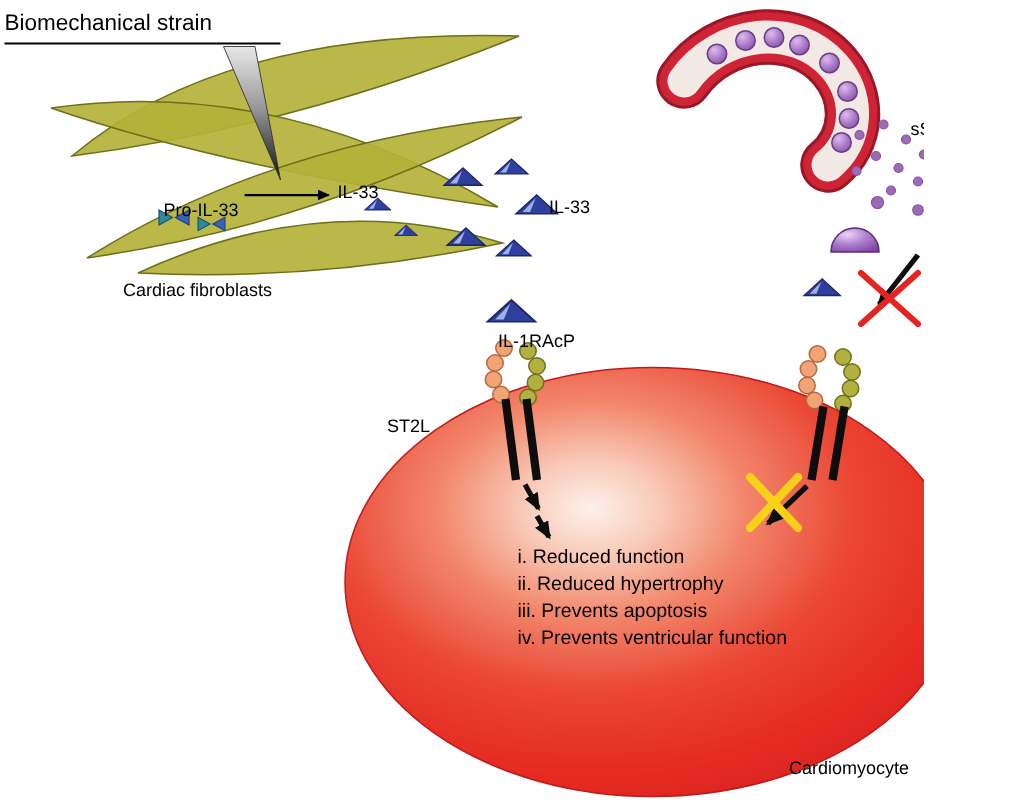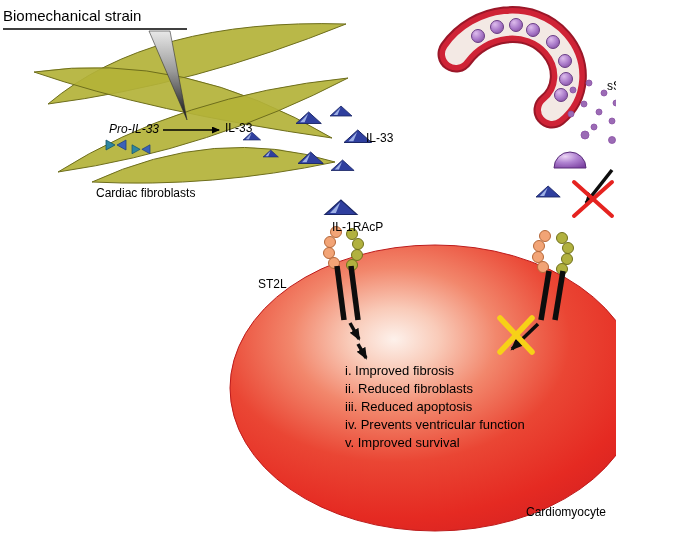--- a/index.html
+++ b/index.html
@@ -222,37 +222,36 @@
     <line x1="538" y1="324" x2="512" y2="349" stroke="#0d0d0d" stroke-width="3.5" marker-end="url(#mB)"></line>
     <g stroke="#f7d117" stroke-width="5.5" stroke-linecap="round">
       <line x1="500" y1="318" x2="532" y2="352"></line>
       <line x1="532" y1="318" x2="500" y2="352"></line>
     </g>
   </g>
 </svg>
 
 <div class="lbl big" style="left:3px; top:7px;">Biomechanical strain</div>
 
-<div class="lbl" style="left:109px; top:122px;font-style:italic;">Pro-IL-33</div>
+<div class="lbl" style="left:109px; top:133px;">Pro-IL-33</div>
 
 <div class="lbl" style="left:225px; top:121px;">IL-33</div>
 
-<div class="lbl" style="left:96px; top:186px;text-align:center;">Cardiac fibroblasts</div>
+<div class="lbl" style="left:82px; top:186px;text-align:center;">Cardiac fibroblasts</div>
 
 <div class="lbl" style="left:366px; top:131px;">IL-33</div>
 
 <div class="lbl" style="left:607px; top:79px;">sST2</div>
 
 <div class="lbl" style="left:258px; top:234px;margin-top:43px;">ST2L</div>
 
 <div class="lbl" style="left:332px; top:220px;">IL-1RAcP</div>
 
 <div class="cp">
-  <div>i. Improved fibrosis</div>
-  <div>ii. Reduced fibroblasts</div>
-  <div>iii. Reduced apoptosis</div>
+  <div>i. Reduced function</div>
+  <div>ii. Reduced hypertrophy</div>
+  <div>iii. Prevents apoptosis</div>
   <div>iv. Prevents ventricular function</div>
-  <div>v. Improved survival</div>
 </div>
 
 <div class="lbl" style="left:526px; top:505px;">Cardiomyocyte</div>
 
 </div>
 
 </body></html>

